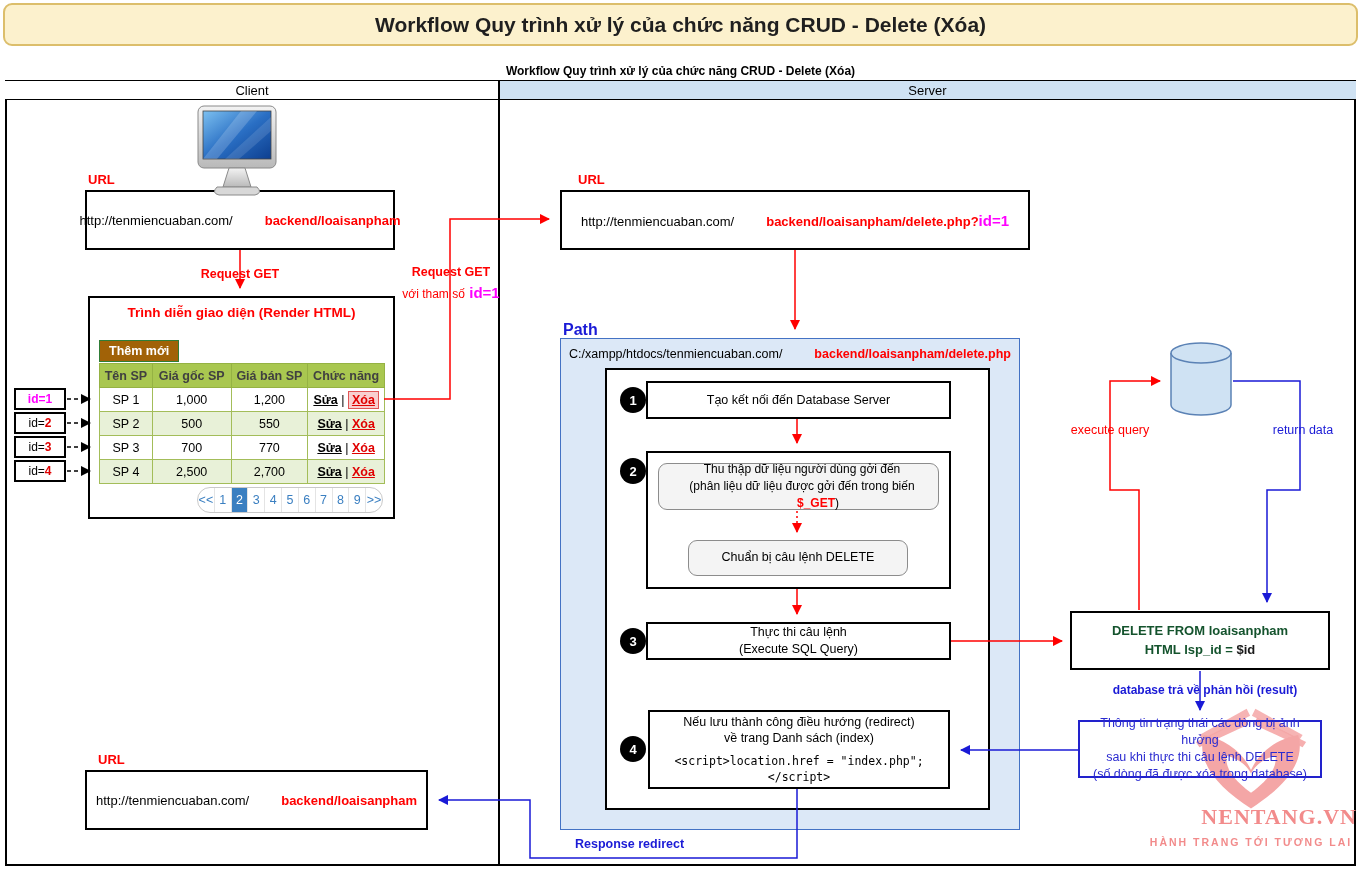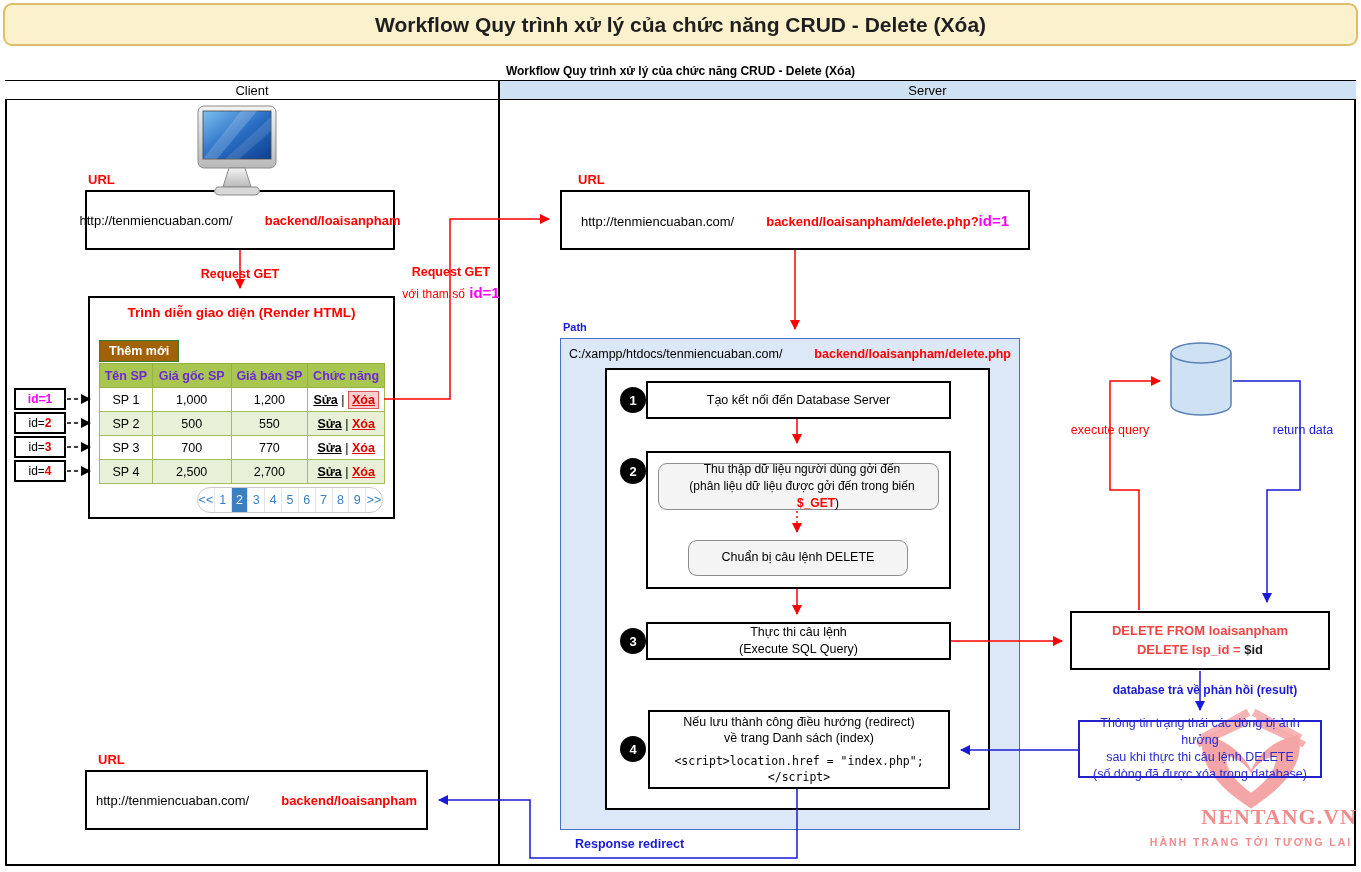--- a/index.html
+++ b/index.html
@@ -16,33 +16,33 @@
   .subtitle-row { position:absolute; left:5px; top:62px; width:1351px; height:19px; border-bottom:1px solid #000;
                   display:flex; align-items:center; justify-content:center; font-size:12px; font-weight:bold; background:#fff; }
   .lane-head { position:absolute; top:81px; height:19px; border-bottom:1px solid #000;
                display:flex; align-items:center; justify-content:center; font-size:13px; }
   .lane-client { left:5px; width:494px; background:#fff; }
   .lane-server { left:499px; width:857px; background:#cfe2f3; }
   .divider { position:absolute; left:498px; top:81px; width:2px; height:785px; background:#000; }
 
   
   .lbl-red { position:absolute; color:#ff0000; font-weight:bold; font-size:13px; }
-  .lbl-blue { position:absolute; color:#1a1ad6; font-weight:bold; font-size:11px; }
+  .lbl-blue { position:absolute; color:#1a1ad6; font-weight:bold; font-size:16px; }
   .urlbox { position:absolute; border:2px solid #000; background:#fff; display:flex; align-items:center; justify-content:center;
             font-size:13px; text-align:center; }
   .red-b { color:#ff0000; font-weight:bold;margin-left:32px; }
   .magenta-b { color:#ff00ff; font-weight:bold; font-size:15px; }
 
   
   .render-box { position:absolute; left:88px; top:296px; width:307px; height:223px; border:2px solid #000; background:#fff; }
   .render-title { position:absolute; left:88px; top:305px; width:307px; text-align:center; color:#ff0000; font-weight:bold; font-size:13.5px; }
   .add-btn { position:absolute; left:99px; top:340px; height:22px; padding:0 9px; background:#a16207; color:#fff;
              font-weight:bold; font-size:12.5px; display:flex; align-items:center; border:1px solid #2f7d37; }
   table.products { position:absolute; left:99px; top:363px; width:286px; border-collapse:collapse; font-size:12.5px; }
-  table.products th { background:#a9c750; color:#6d28d9; font-weight:bold; height:24px; border:1px solid #95b243; text-align:center; }
+  table.products th { background:#a9c750; color:#404040; font-weight:bold; height:24px; border:1px solid #95b243; text-align:center; }
   table.products td { height:24px; border:1px solid #a3bd59; text-align:center; background:#fff; }
   table.products tr.alt td { background:#e8f1d8; }
   table.products th:nth-child(1){ width:53px; } table.products th:nth-child(2){ width:79px; }
   table.products th:nth-child(3){ width:77px; } table.products th:nth-child(4){ width:77px; }
   .edit-link { color:#000; font-weight:bold; text-decoration:underline; cursor:pointer; }
   .del-link { color:#e00000; font-weight:bold; text-decoration:underline; cursor:pointer; }
   .del-link.hl { background:#f8cfcf; border:1px solid #e05555; padding:1px 3px; }
   .pagination { position:absolute; left:197px; top:487px; width:186px; height:26px; display:flex;
                 border:1px solid #c9c9c9; border-radius:13px; overflow:hidden; background:#fff; }
   .pg-item { flex:1; display:flex; align-items:center; justify-content:center; font-size:12.5px; color:#3a7fc1;
@@ -71,21 +71,21 @@
   .soft-box { position:absolute; border:1px solid #8c8c8c; border-radius:9px; background:#f4f4f4; display:flex; flex-direction:column;
               align-items:center; justify-content:center; font-size:12px; text-align:center; line-height:1.4; }
   .code-line { font-family:"DejaVu Sans Mono", "Liberation Mono", monospace; font-size:11.5px; margin-top:7px; }
 
   
   .db-label { position:absolute; left:1168px; top:381px; width:66px; text-align:center; font-size:13px; }
   .small-red { position:absolute; color:#ff0000; font-size:12.5px; }
   .small-blue { position:absolute; color:#1a1ad6; font-size:12.5px; }
   .sql-box { position:absolute; left:1070px; top:611px; width:260px; height:59px; border:2px solid #000; background:#fff;
              display:flex; flex-direction:column; align-items:center; justify-content:center; font-size:13px; font-weight:bold; line-height:1.4; }
-  .sql-box .r { color:#ef4444; } .sql-box .k { color:#1a1a1a; }
+  .sql-box .r { color:#14532d; } .sql-box .k { color:#1a1a1a; }
   .result-label { position:absolute; left:1080px; top:683px; width:250px; text-align:center; color:#1a1ad6; font-size:12px; font-weight:bold; }
   .status-box { position:absolute; left:1078px; top:720px; width:244px; height:58px; border:2px solid #2222cc; background:transparent;
                 display:flex; flex-direction:column; align-items:center; justify-content:center; color:#2a2ad0; font-size:12.5px;
                 text-align:center; line-height:1.35; z-index:2; }
 
   
   .watermark { position:absolute; left:1145px; top:700px; width:212px; height:165px; z-index:1; }
   .wm-logo { position:absolute; left:40px; top:0; }
   .wm-brand { position:absolute; left:0; top:104px; width:212px; text-align:right; font-family:"Liberation Serif", serif;
               font-weight:bold; font-size:22px; color:#f28b8b; letter-spacing:1px; }
@@ -241,21 +241,21 @@
   <svg class="cylinder" width="64" height="76" viewBox="0 0 64 76">
     <path d="M2,12 v52 a30,10 0 0 0 60,0 v-52" fill="#cfe2f3" stroke="#5b82b5" stroke-width="1.5"></path>
     <ellipse cx="32" cy="12" rx="30" ry="10" fill="#cfe2f3" stroke="#5b82b5" stroke-width="1.5"></ellipse>
   </svg>
   <div class="db-label">Database</div>
   <div class="small-red" style="left:1050px; top:423px; width:120px; text-align:center;">execute query</div>
   <div class="small-blue" style="left:1245px; top:423px; width:116px; text-align:center;">return data</div>
 
   <div class="sql-box">
     <div class="r">DELETE FROM loaisanpham</div>
-    <div><span class="r">DELETE lsp_id = </span><span class="k">$id</span></div>
+    <div><span class="r">HTML lsp_id = </span><span class="k">$id</span></div>
   </div>
   <div class="result-label">database trả về phản hồi (result)</div>
 
   <div class="status-box">
     <div>Thông tin trạng thái các dòng bị ảnh hưởng</div>
     <div>sau khi thực thi câu lệnh DELETE</div>
     <div>(số dòng đã được xóa trong database)</div>
   </div>
 
   <div class="lbl-red" style="left:98px; top:752px;">URL</div>

